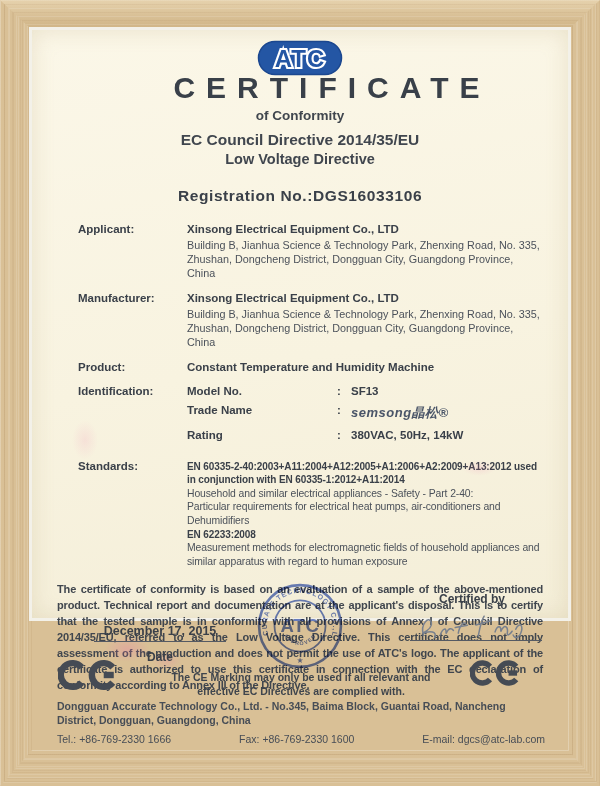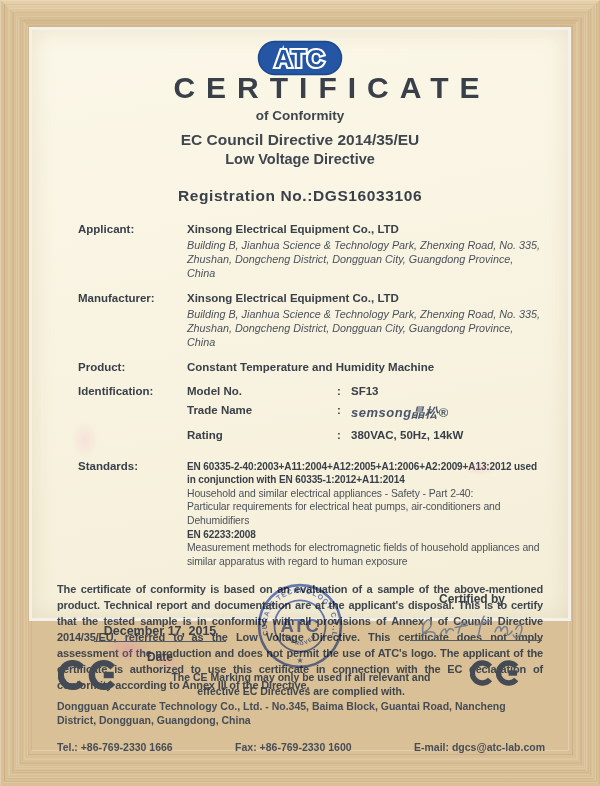--- a/index.html
+++ b/index.html
@@ -46,21 +46,21 @@
   .conformity { font-size:13.5px; font-weight:bold; margin-top:3px; color:#40464e; }
   .directive1 { font-size:15.5px; font-weight:bold; margin-top:8px; color:#40464e; }
   .directive2 { font-size:14.5px; font-weight:bold; margin-top:2px; color:#40464e; }
   .regno { font-size:15.5px; font-weight:bold; margin-top:20px; letter-spacing:.6px; color:#3a4049; }
 
   
   .info { padding:0 24px 0 46px; margin-top:18px; }
   .row { display:grid; grid-template-columns:77px 1fr; column-gap:32px; margin-bottom:12px; }
   .lbl { font-size:11.5px; font-weight:bold; color:#3a4049; }
   .name { font-size:11.5px; font-weight:bold; color:#3a4049; }
-  .addr { font-size:10.8px; line-height:1.3; margin-top:3px; color:#4b515a;font-style:italic; }
+  .addr { font-size:10.8px; line-height:1.3; margin-top:3px; color:#4b515a; }
   .ident-row { display:grid; grid-template-columns:150px 14px 1fr; font-size:11.5px; font-weight:bold; margin-bottom:7px; color:#3a4049; }
   .tradename { font-size:13px; letter-spacing:.5px; color:#4a5568; font-weight:bold;font-style:italic; }
   .std-line { font-size:10.4px; line-height:1.32; color:#4b515a; letter-spacing:-.1px; }
   .std-bold { font-weight:bold; font-size:10px; color:#3a4049; }
 
   
   .statement { margin:14px 25px 0 25px; font-size:11px; font-weight:bold; line-height:1.45;
     text-align:justify; color:#40464e; letter-spacing:-.15px; }
 
   
@@ -72,21 +72,21 @@
   .dateblock { position:absolute; left:42px; top:591px; width:172px; text-align:center; }
   .dateval { display:inline-block; font-size:12.5px; font-weight:bold; color:#3a4049;
     border-bottom:1.3px solid #555a63; padding:0 10px 3px 10px; }
   .datelbl { font-size:12px; font-weight:bold; margin-top:8px; color:#3a4049; }
   .ce-left { position:absolute; left:26px; top:628px; width:64px; height:34px; }
   .ce-right { position:absolute; right:44px; top:628px; width:54px; height:30px; }
   .ce-note { position:absolute; left:123px; top:640px; width:292px; text-align:center;
     font-size:10.5px; font-weight:bold; line-height:1.35; color:#3f454d; }
   .f-company { position:absolute; left:25px; top:670px; width:488px; font-size:10.5px; font-weight:bold; line-height:1.3; color:#474d56; }
   .f-contacts { position:absolute; left:25px; top:703px; width:488px; display:flex; justify-content:space-between;
-    font-size:10.5px; font-weight:bold; color:#474d56;margin-top:8px; }
+    font-size:10.5px; font-weight:normal; color:#474d56; }
 </style>
 </head>
 <body>
 
 <div class="scene">
 
   <div class="wood wood-top grain-h"></div>
   <div class="wood wood-bottom grain-h"></div>
   <div class="wood wood-left grain-v"></div>
   <div class="wood wood-right grain-v"></div>

